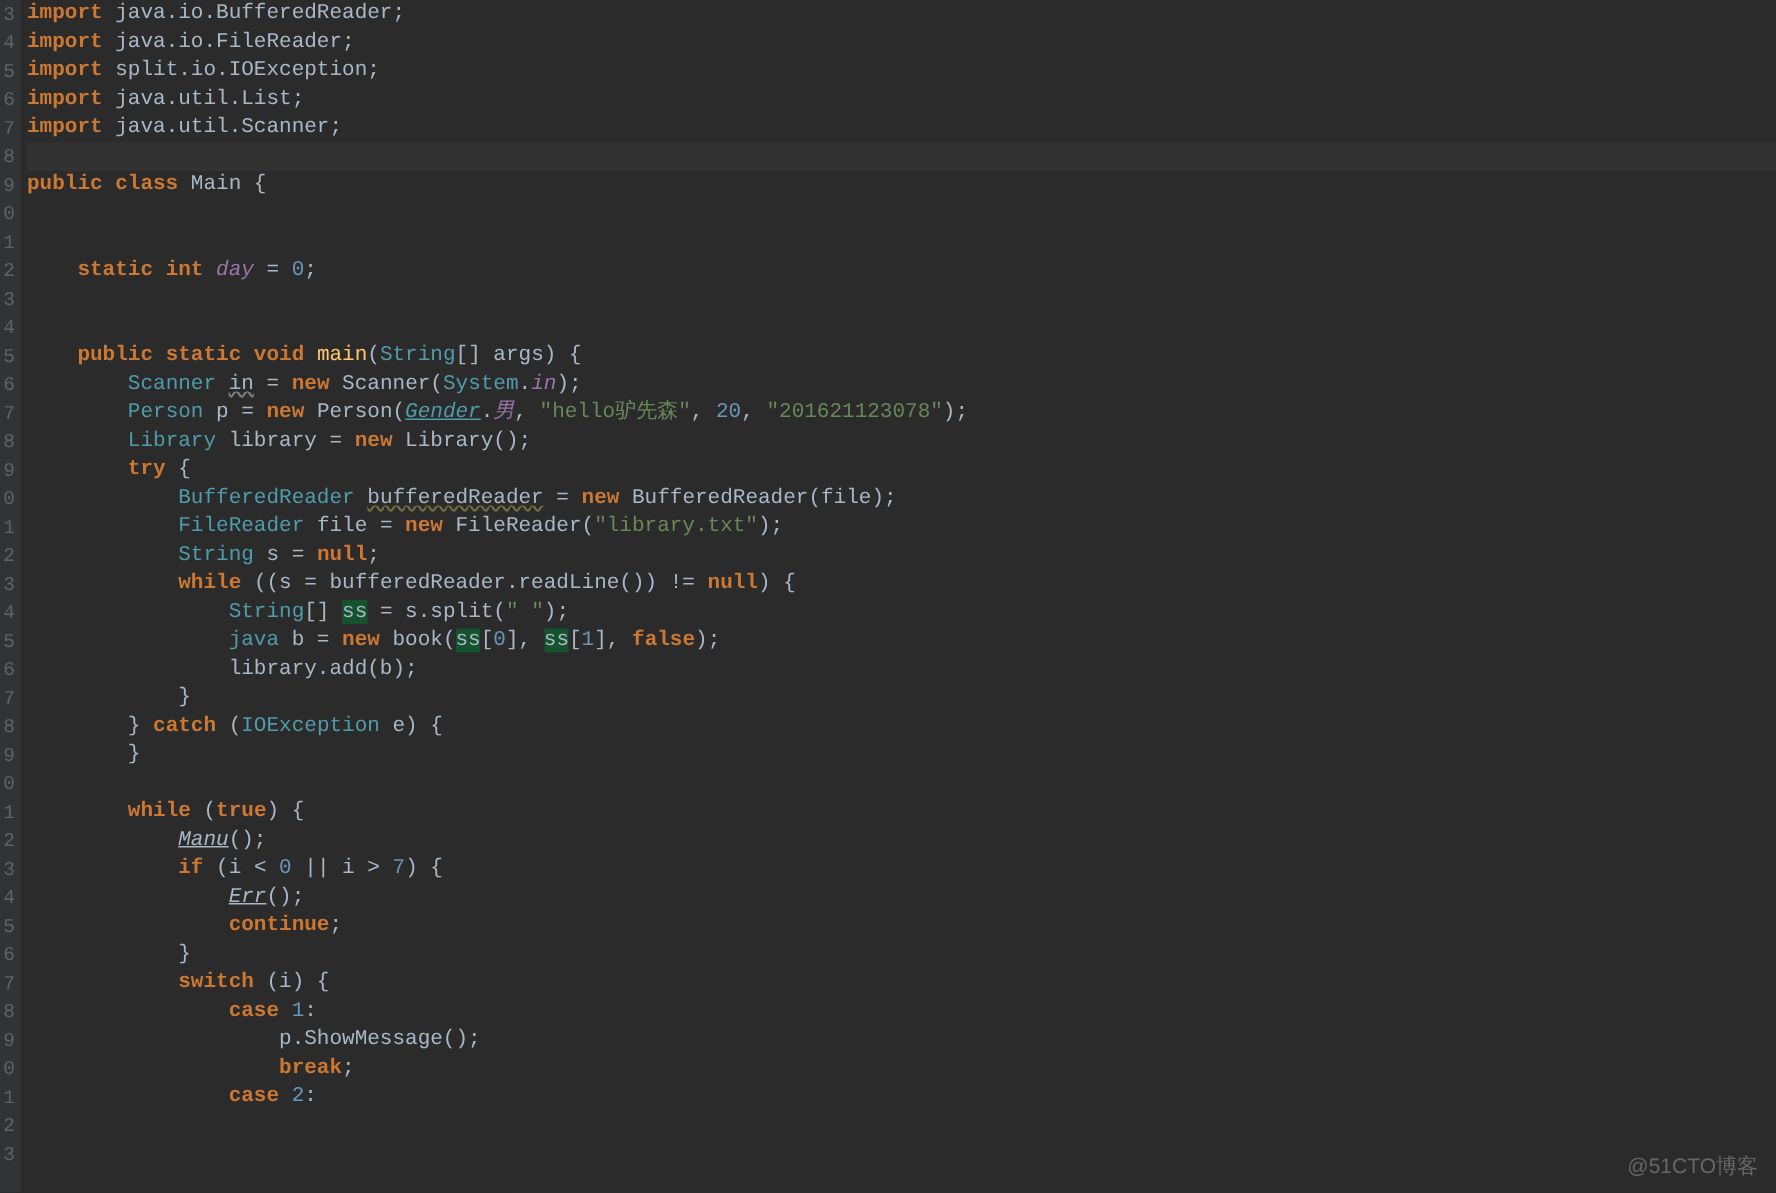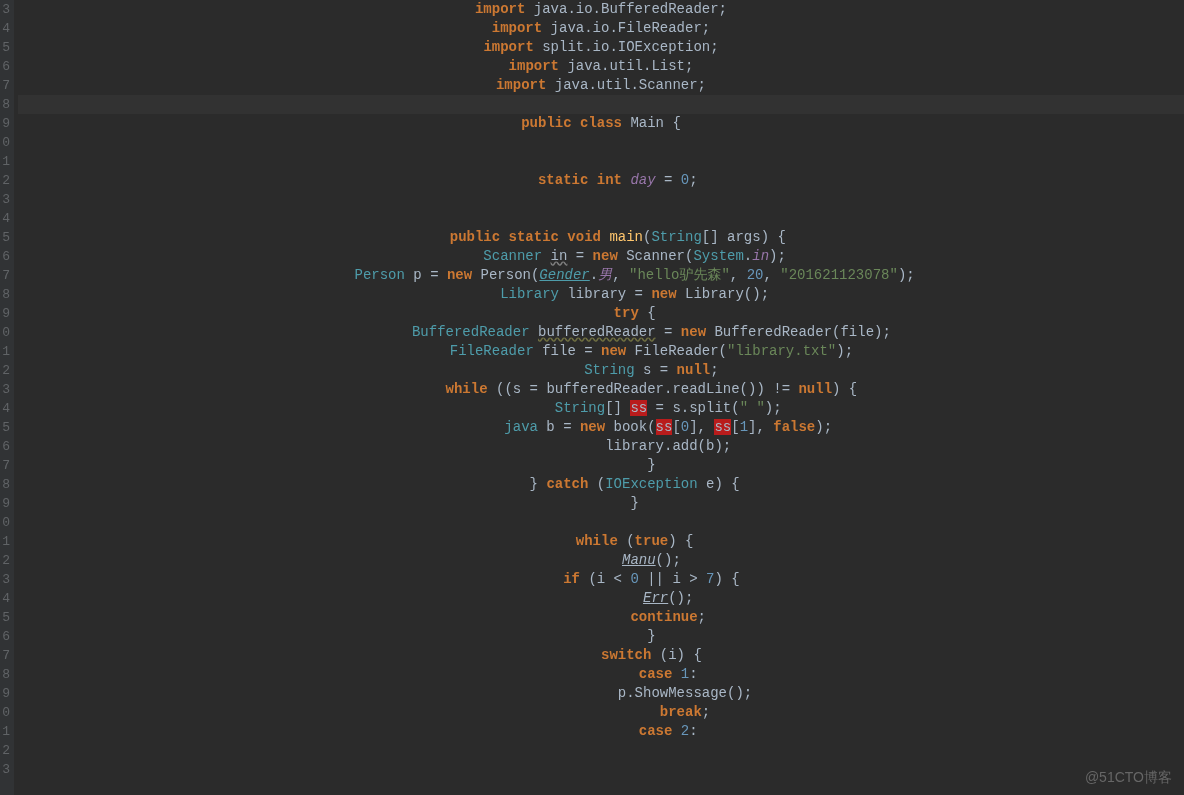--- a/index.html
+++ b/index.html
@@ -23,39 +23,38 @@
     text-align: right;
     padding: 0 4px 0 2px;
     user-select: none;
     width: 14px;
     font-size: 13px;
   }
   .gutter div { height: 19px; line-height: 19px; }
   .code {
     flex: 1;
     padding-left: 4px;
-    text-align: center;
   }
   .line {
     height: 19px;
     line-height: 19px;
     white-space: pre;
   }
   .line.hl { background: #323232; }
   .kw { color: #cc7832; font-weight: bold; }
   .str { color: #6a8759; }
   .num { color: #6897bb; }
   .fn { color: #ffc66d; }
   .cls { color: #a9b7c6; }
   .field { color: #9876aa; font-style: italic; }
   .type { color: #4e9caa; }
   .italic { font-style: italic; text-decoration: underline; }
   .under { text-decoration: underline wavy #808080; text-decoration-skip-ink: none; }
   .under2 { text-decoration: underline wavy #707040; text-decoration-skip-ink: none; }
-  .hlbox { background: #b91c1c; }
+  .hlbox { background: #14532d; }
   .watermark {
     position: absolute;
     bottom: 8px;
     right: 12px;
     color: #666;
     font-size: 14px;
     font-family: sans-serif;
     text-align: center;
   }
 </style>

